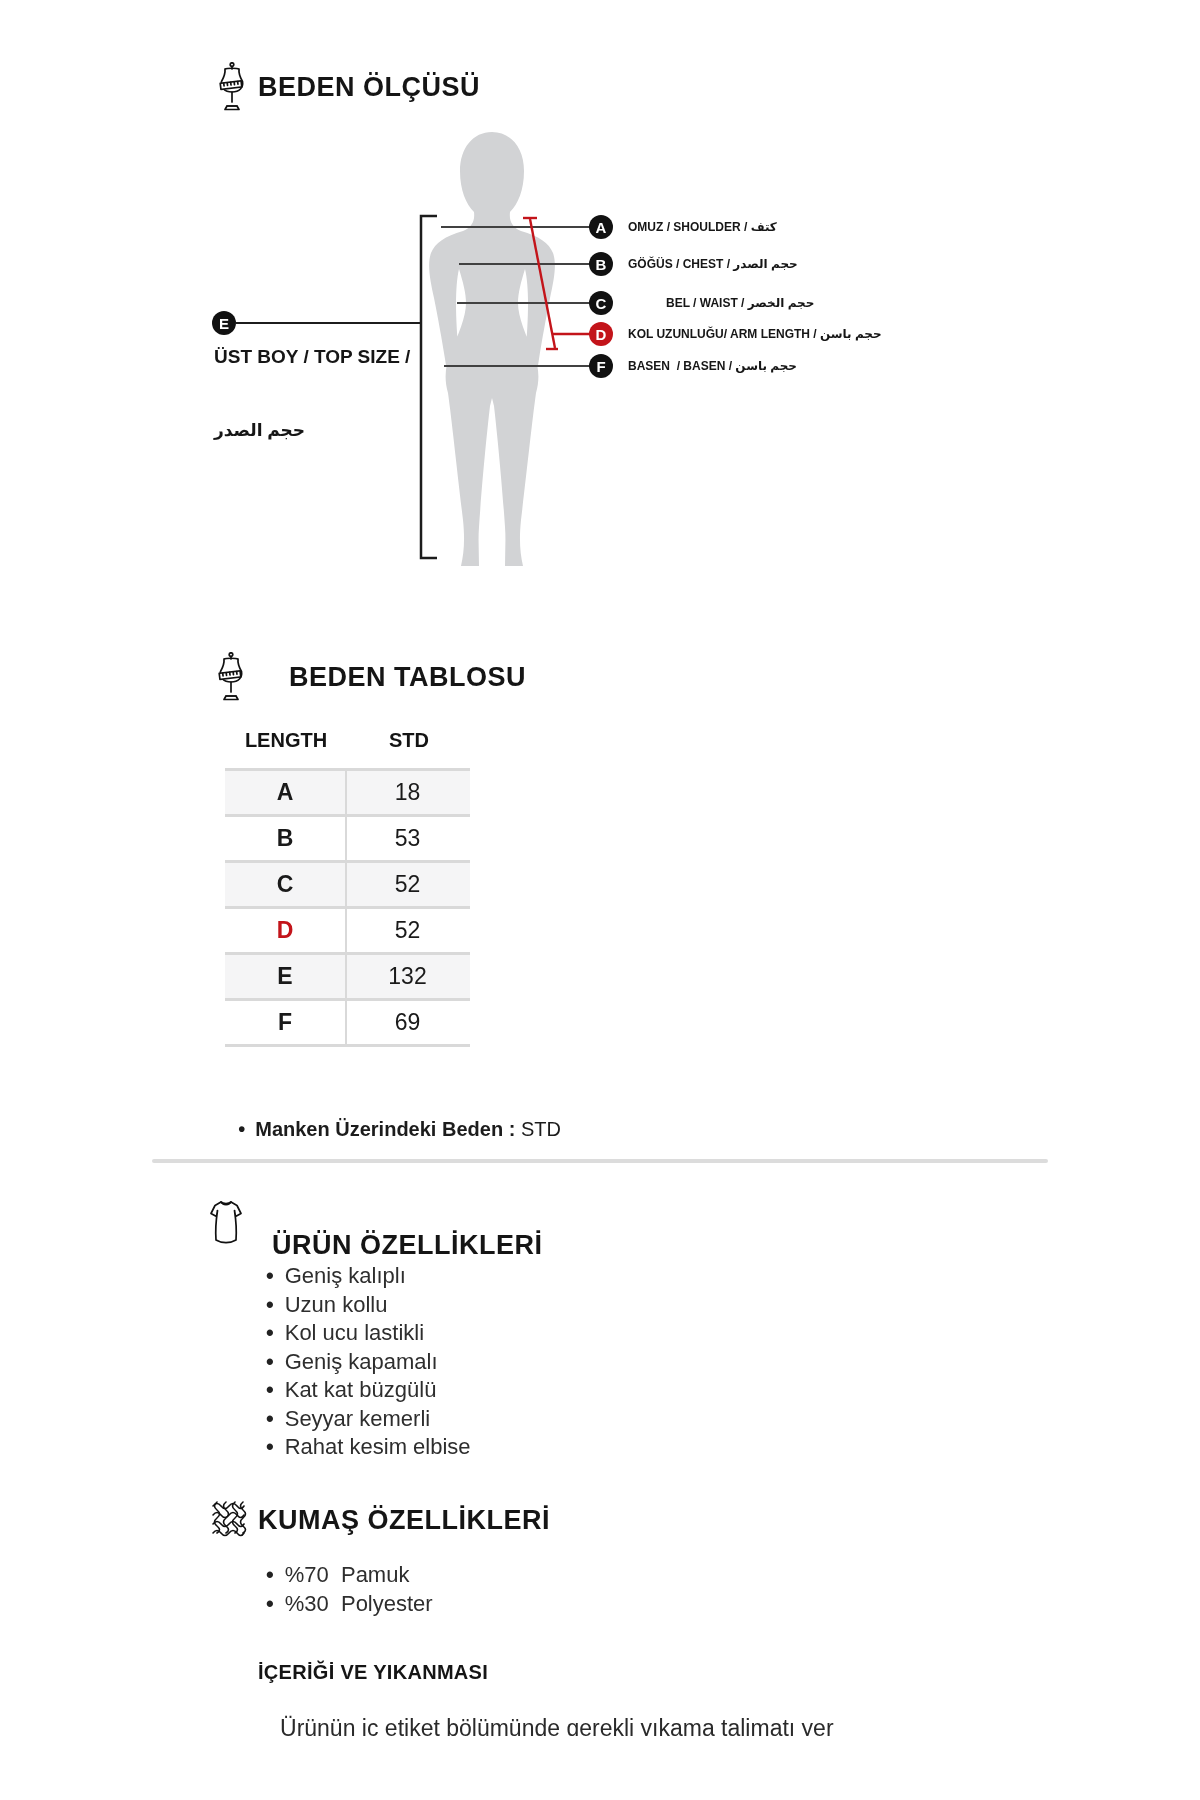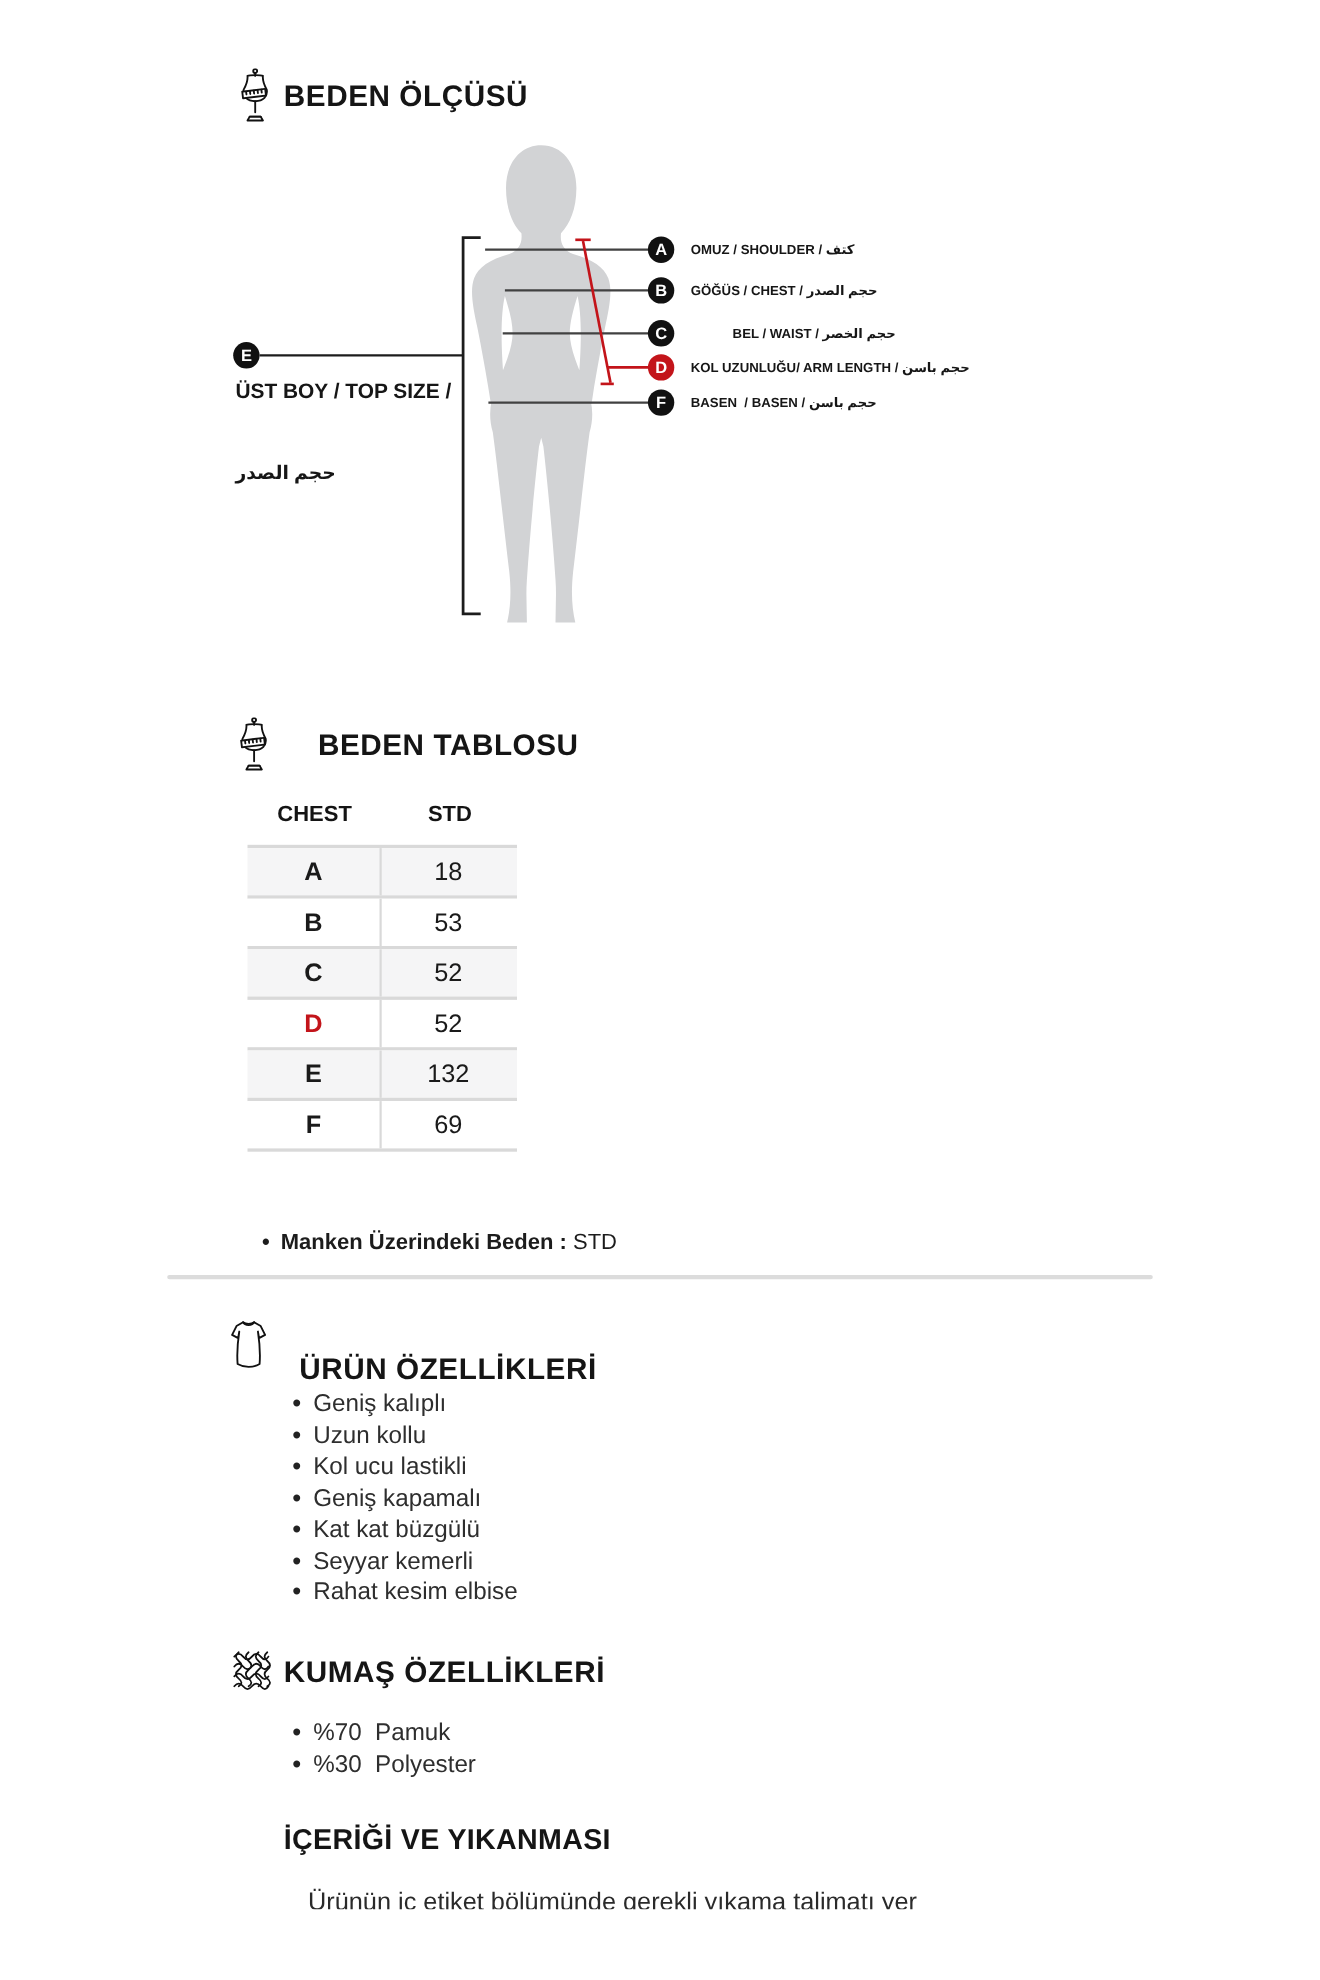--- a/index.html
+++ b/index.html
@@ -148,21 +148,21 @@
         <line x1="16.5" y1="20.4" x2="16.5" y2="23"></line>
         <line x1="20" y1="20.4" x2="20" y2="23"></line>
       </g>
       <line x1="14" y1="30" x2="14" y2="40"></line>
       <path d="M9,44 L19,44 L21,47.5 L7,47.5 Z"></path>
       <line x1="9" y1="44" x2="19" y2="44"></line>
     </svg>
   </div>
   <div class="abs sec-title" style="left:257px;top:659px;margin-left:32px;">BEDEN TABLOSU</div>
 
-  <div class="tbl-head" style="left:225px;top:729px;">CHEST</div>
+  <div class="tbl-head" style="left:225px;top:729px;">LENGTH</div>
   <div class="tbl-head" style="left:348px;top:729px;">STD</div>
 
   <div class="sizetable">
     <div class="srow odd">
       <div class="c1">A</div>
         <div class="vsep"></div>
       <div class="c2">18</div>
     </div>
     <div class="srow even">
       <div class="c1">B</div>
@@ -231,20 +231,20 @@
       </g>
     </svg>
   </div>
   <div class="abs sec-title" style="left:258px;top:1502px;">KUMAŞ ÖZELLİKLERİ</div>
 
   <div class="blist" style="left:266px;top:1561px;">
     <div class="bitem">%70  Pamuk</div>
     <div class="bitem">%30  Polyester</div>
   </div>
 
-  <div class="abs sec-title" style="left:258px;top:1654px;font-size:26px;letter-spacing:.3px;text-align:right;">İÇERİĞİ VE YIKANMASI</div>
+  <div class="abs sec-title" style="left:258px;top:1654px;font-size:20px;letter-spacing:.3px;text-align:right;">İÇERİĞİ VE YIKANMASI</div>
   <div class="blist" style="left:264px;top:1712px;">
     <div class="care-item">
       <span class="care-text">Ürünün iç etiket bölümünde gerekli yıkama talimatı yer almaktadır.</span>
     </div>
   </div>
 
 </div>
 
 </body></html>

